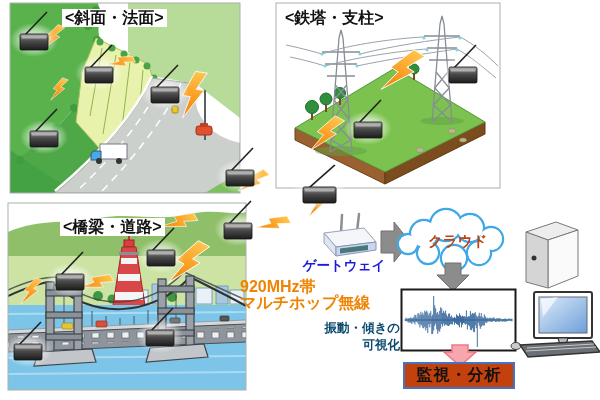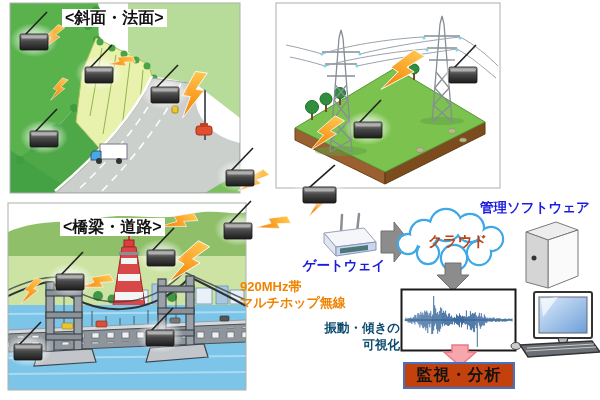--- a/index.html
+++ b/index.html
@@ -2,21 +2,21 @@
 <html><head>
 <meta charset="utf-8">
 <style>
   html,body{margin:0;padding:0;background:#fff;}
   .stage{position:relative;width:600px;height:400px;background:#fff;overflow:hidden;
          font-family:"Liberation Sans","DejaVu Sans",sans-serif;}
   .stage svg.scene{position:absolute;left:0;top:0;}
   .lbl{position:absolute;white-space:nowrap;line-height:1.15;}
   .panel-title{font-size:16px;font-weight:bold;color:#111;background:#fff;padding:0 3px;}
   .blue-lbl{font-size:13.5px;font-weight:bold;color:#1b1be0;}
-  .orange-lbl{font-size:13px;font-weight:bold;color:#f08300;line-height:16px;}
+  .orange-lbl{font-size:16px;font-weight:bold;color:#f08300;line-height:16px;}
   .cloud-lbl{font-size:14.5px;font-weight:bold;color:#c2410c;}
   .viz-lbl{font-size:12.5px;font-weight:bold;color:#0c4a6e;text-align:right;line-height:17px;}
   .analysis-box{position:absolute;left:403px;top:362px;width:108px;height:23px;
     background:#c2410c;border:2px solid #4472c4;display:flex;align-items:center;justify-content:center;
     font-size:16px;font-weight:bold;color:#111;letter-spacing:1px;}
   .center{text-align:center;}
 </style>
 </head>
 <body>
 
@@ -326,31 +326,31 @@
     <use href="#sensor" transform="translate(147,247)"></use>
     <use href="#sensor" transform="translate(14,341)"></use>
     <use href="#sensor" transform="translate(146,327)"></use>
     <use href="#sensor" transform="translate(226,167)"></use>
     <use href="#sensor" transform="translate(303,184) scale(1.18,1)"></use>
     <use href="#sensor" transform="translate(224,220)"></use>
   </g>
 </svg>
 
 <div class="lbl panel-title" style="left:62px;top:9px;">&lt;斜面・法面&gt;</div>
+<div class="lbl panel-title" style="left:282px;top:9px;">&lt;鉄塔・支柱&gt;</div>
 <div class="lbl panel-title" style="left:60px;top:218px;">&lt;橋梁・道路&gt;</div>
 
 <div class="lbl blue-lbl center" style="left:302px;top:258px;width:84px;">ゲートウェイ</div>
 
 <div class="lbl orange-lbl" style="left:240px;top:279px;">
   <div>920MHz帯</div>
   <div>マルチホップ無線</div>
 </div>
 
 <div class="lbl cloud-lbl center" style="left:428px;top:233px;width:58px;">クラウド</div>
-<div class="lbl blue-lbl" style="left:480px;top:200px;">管理ソフトウェア</div>
 
 <div class="lbl viz-lbl" style="left:305px;top:320px;width:95px;">
   <div>振動・傾きの</div>
   <div>可視化</div>
 </div>
 
 <div class="analysis-box">
   <span>監視・分析</span>
 </div>
 

